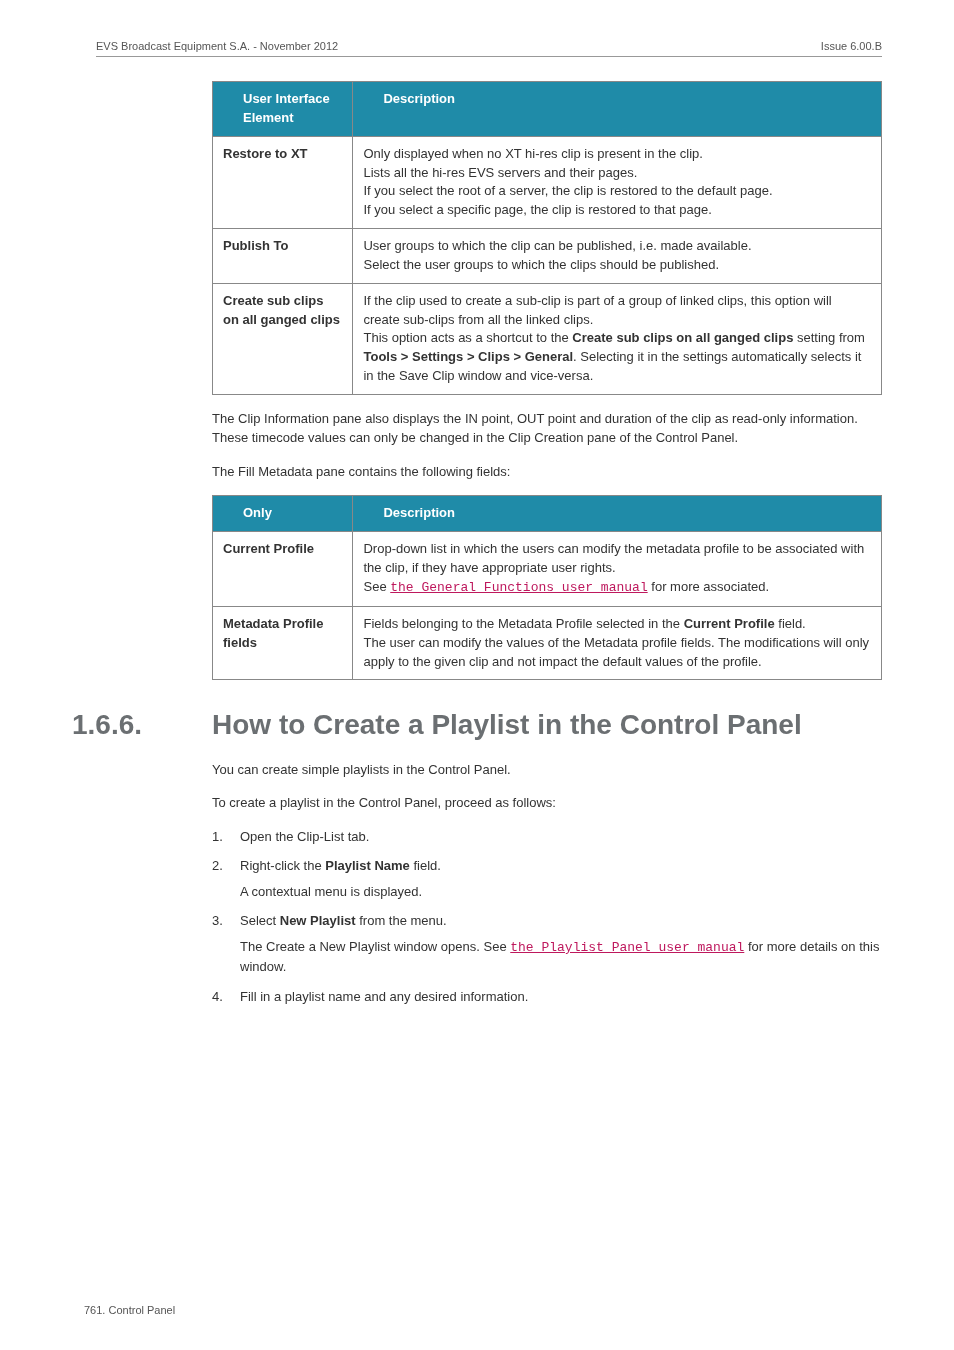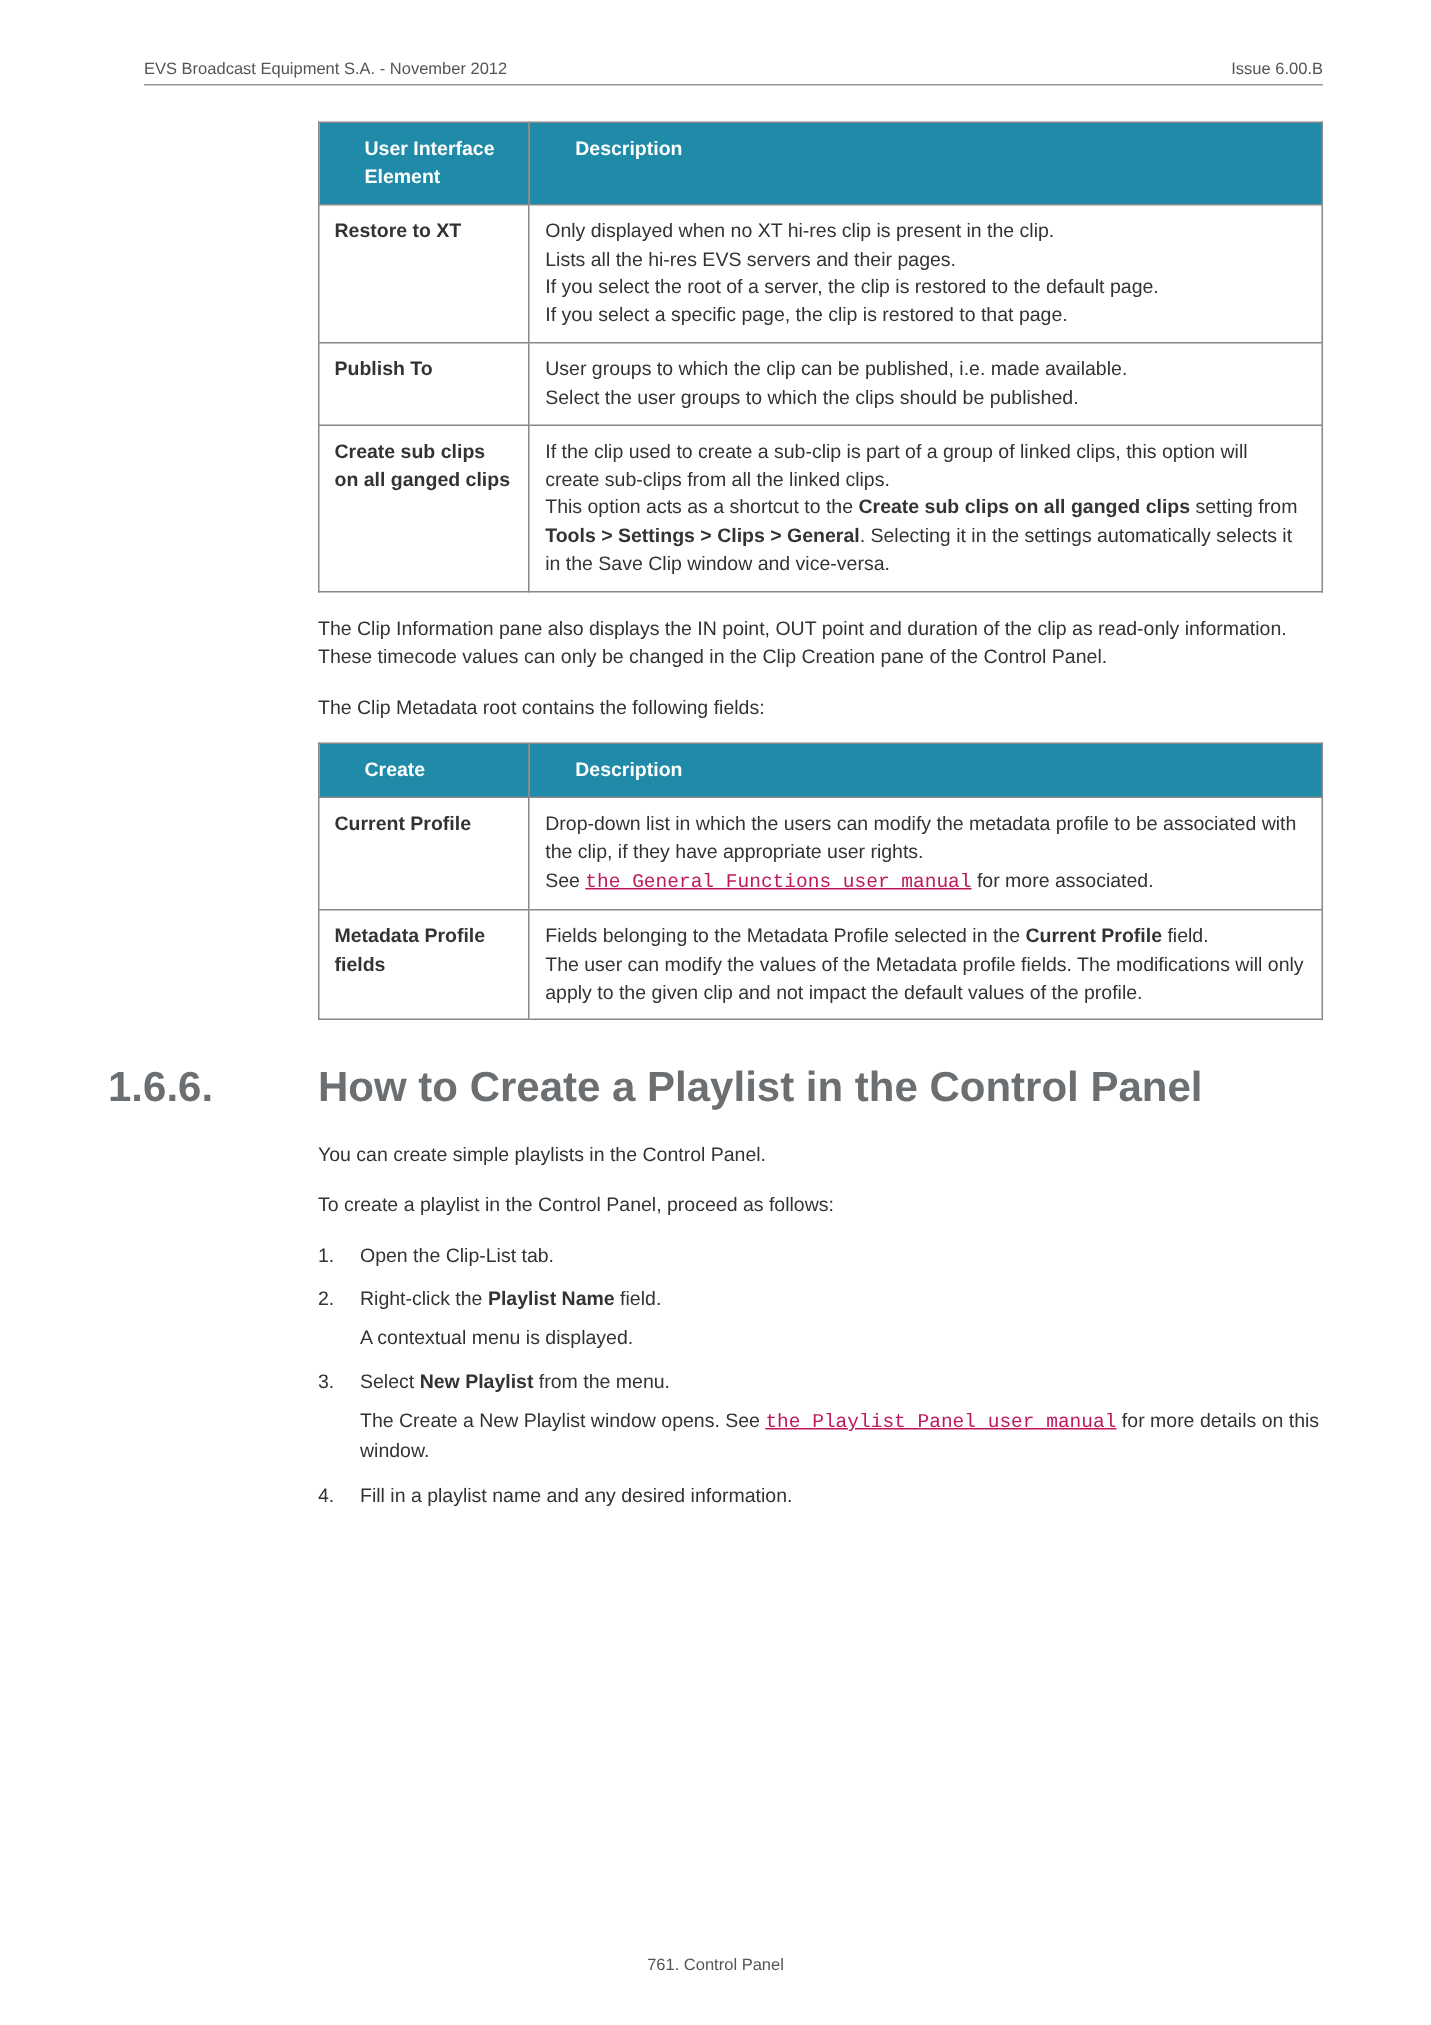--- a/index.html
+++ b/index.html
@@ -93,24 +93,24 @@
     position: absolute;
     left: 0;
   }
   .sub-para {
     margin: 6px 0 0 28px;
     line-height: 1.5;
   }
   .footer-row {
     position: absolute;
     bottom: 34px;
-    left: 72px;
+    left: 84px;
     right: 72px;
     display: flex;
-    justify-content: center;
+    justify-content: flex-start;
     font-size: 11px;
     color: #555;
   }
   .bold { font-weight: bold; }
 </style>
 </head>
 <body>
 
 <div class="page">
   <div class="header-row">
@@ -150,26 +150,26 @@
             <div><span>If the clip used to create a sub-clip is part of a group of linked clips, this option will create sub-clips from all the linked clips.</span></div>
             <div>
               <span>This option acts as a shortcut to the </span><span class="bold">Create sub clips on all ganged clips</span><span> setting from </span><span class="bold">Tools &gt; Settings &gt; Clips &gt; General</span><span>. Selecting it in the settings automatically selects it in the Save Clip window and vice-versa.</span>
             </div>
           </td>
         </tr>
       </tbody>
     </table>
 
     <p class="para">The Clip Information pane also displays the IN point, OUT point and duration of the clip as read-only information. These timecode values can only be changed in the Clip Creation pane of the Control Panel.</p>
-    <p class="para">The Clip Metadata root contains the following fields:</p>
+    <p class="para">The Fill Metadata pane contains the following fields:</p>
 
     <table>
       <thead>
         <tr>
-          <th class="col1">Create</th>
+          <th class="col1">Only</th>
           <th>Description</th>
         </tr>
       </thead>
       <tbody>
         <tr>
           <td class="col1">Current Profile</td>
           <td>
             <div>Drop-down list in which the users can modify the metadata profile to be associated with the clip, if they have appropriate user rights.</div>
             <div>
               <span>See </span><span class="link">the General Functions user manual</span><span> for more associated.</span>

